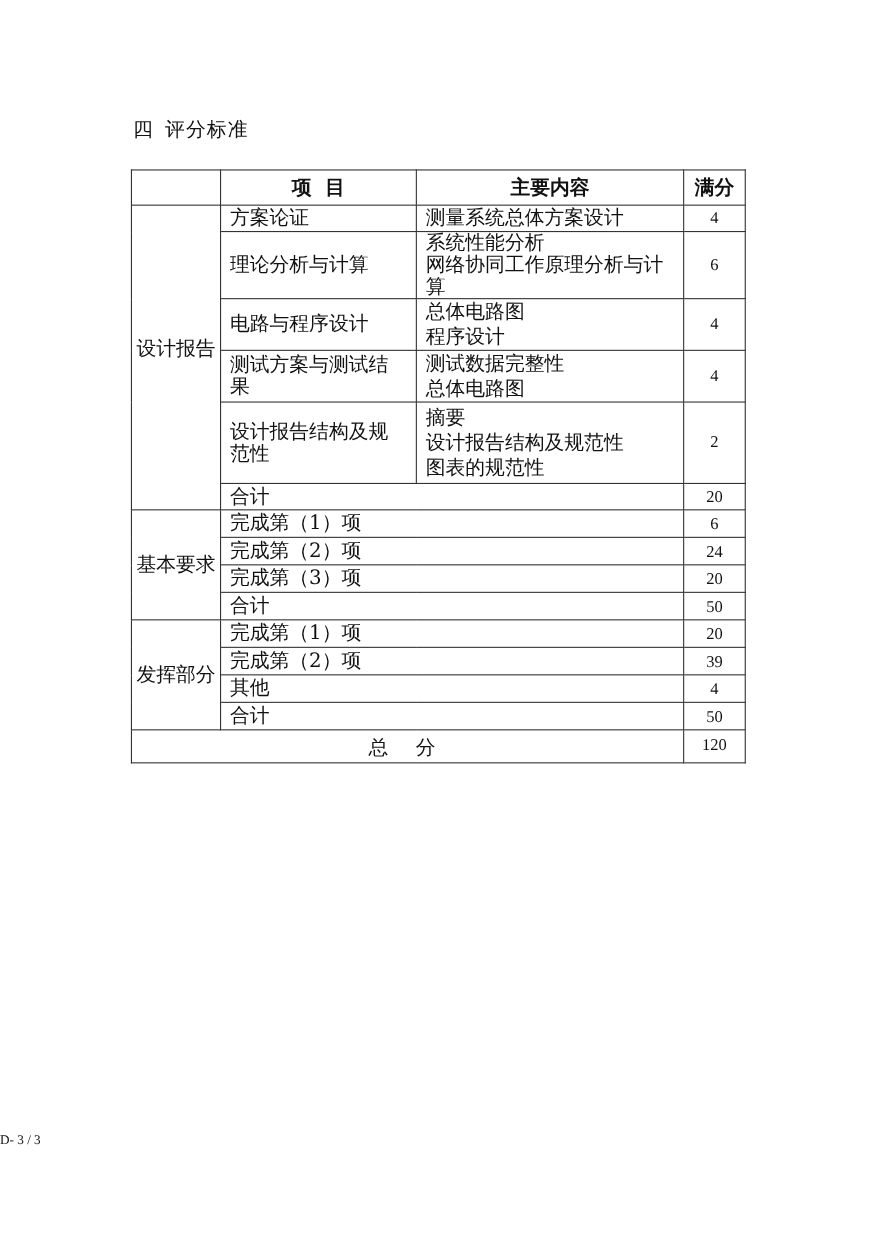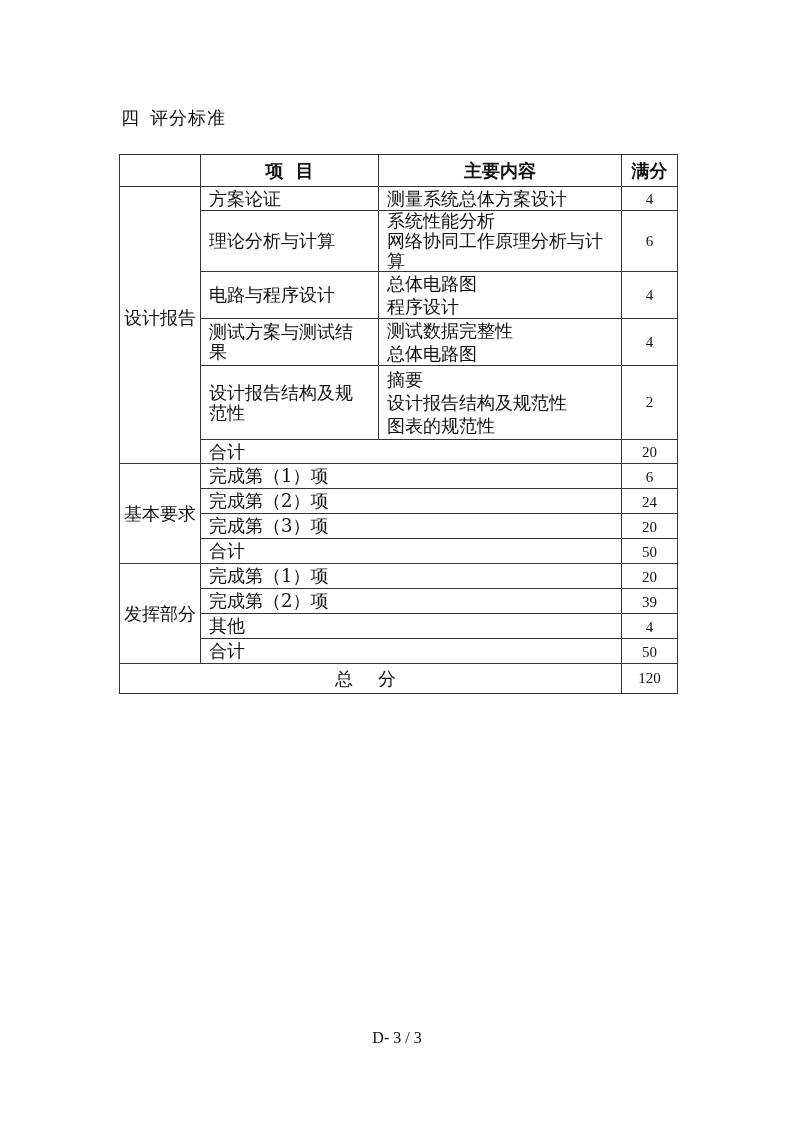--- a/index.html
+++ b/index.html
@@ -12,21 +12,21 @@
   table.score td, table.score th { border:1px solid #333; padding:0 8px; font-size:18px; font-weight:normal; vertical-align:middle; line-height:20px; }
   table.score th { font-family:"DejaVu Sans", "Liberation Sans", sans-serif; font-weight:bold; text-align:center; height:31px; }
   .cat { font-family:"DejaVu Sans", "Liberation Sans", sans-serif; font-weight:bold; text-align:center; padding:0 4px !important; }
   .pts { text-align:center; font-family:"Liberation Serif", "DejaVu Serif", serif; font-size:15px !important; vertical-align:bottom !important; padding-bottom:1px !important; }
   .pts.mid { vertical-align:middle !important; }
   .sub { font-family:"DejaVu Sans", "Liberation Sans", sans-serif; font-weight:bold; }
   .total-label { text-align:center; font-family:Liberation Sans, sans-serif; font-weight:bold; letter-spacing:10px; }
   .bold-pts { font-weight:bold; }
   .line { display:block; line-height:23px; }
   .r24 td { height:23px;margin-top:40px; }
-  .footer { position:absolute; left:0; width:794px; top:1029px; text-align:center; font-size:16px; font-family:"Liberation Serif", "DejaVu Serif", serif; }
+  .footer { position:absolute; left:0; width:794px; top:1029px; font-size:12px; font-family:"Liberation Serif", "DejaVu Serif", serif; }
 </style>
 </head>
 <body>
 
 <div class="heading">
   <span class="num">四</span><span>评分标准</span>
 </div>
 
 <table class="score">
   <colgroup>

